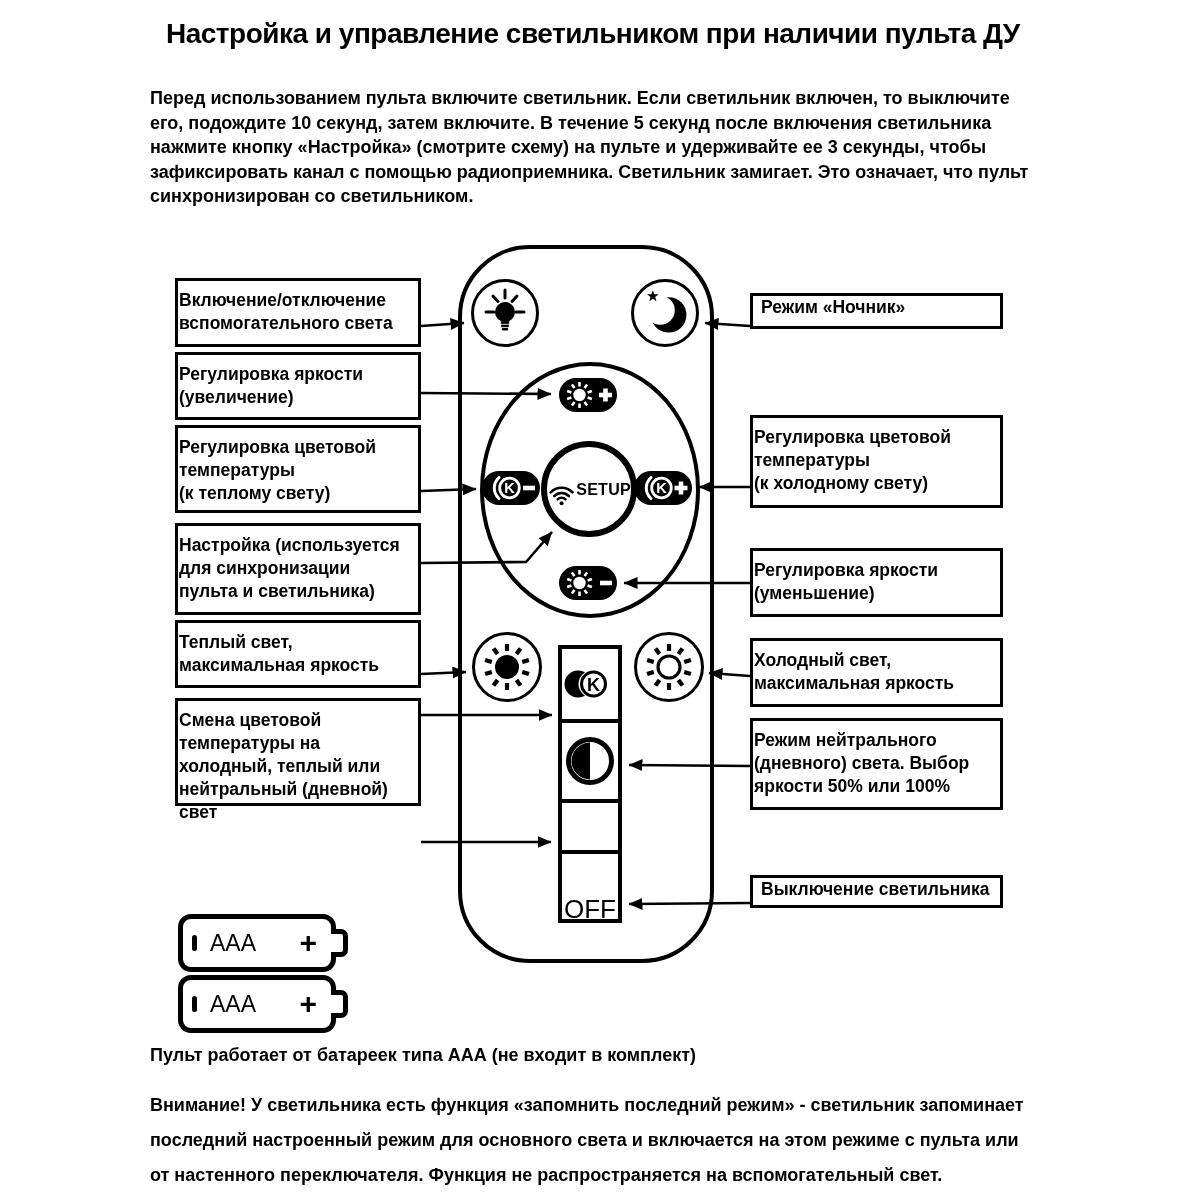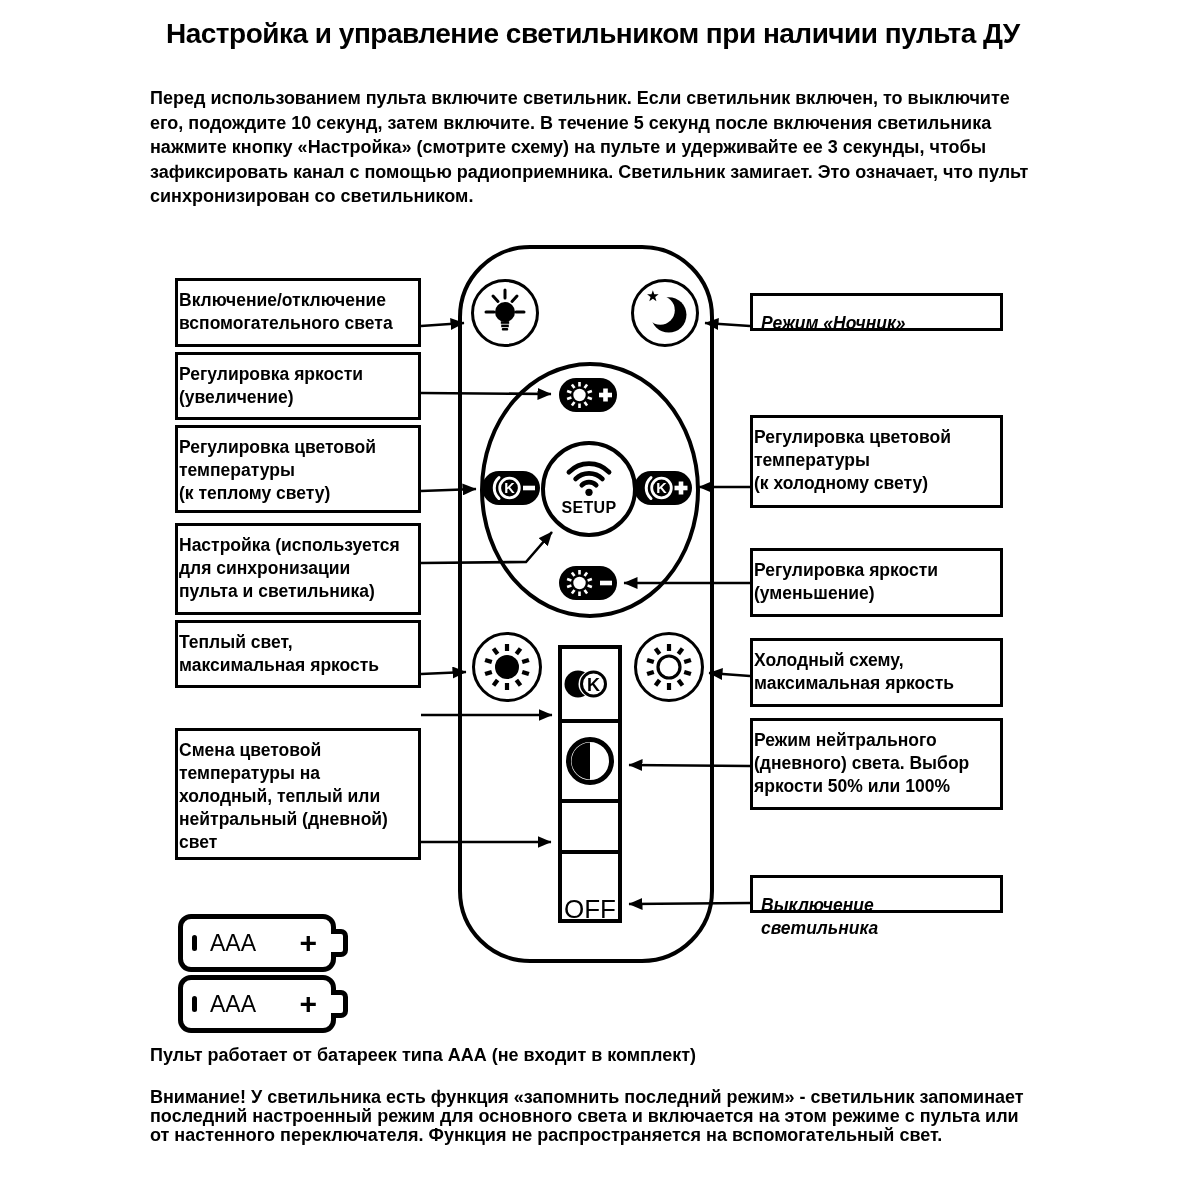--- a/index.html
+++ b/index.html
@@ -4,38 +4,38 @@
 <style>
   html,body{margin:0;padding:0;background:#fff;}
   .page{position:relative;width:1200px;height:1200px;background:#fff;overflow:hidden;
         font-family:"Liberation Sans",sans-serif;color:#000;}
   .title{position:absolute;left:166px;top:18px;width:900px;margin:0;
          font-size:28px;font-weight:bold;letter-spacing:-0.5px;}
   .para{position:absolute;left:150px;margin:0;width:886px;
         font-size:18px;font-weight:bold;line-height:24.5px;}
   .intro{top:86px;}
   .bat-note{top:1043px;}
-  .warning{top:1088px;line-height:19px;}
+  .warning{top:1088px;line-height:35px;}
   .callout{position:absolute;border:3px solid #000;background:#fff;box-sizing:border-box;
            font-size:17.5px;font-weight:bold;line-height:23px;padding:8px 1px;
            white-space:pre-line;}
-  .callout.one{padding:16px 8px;font-style:italic;}
+  .callout.one{padding:0 8px;}
   .left-co{left:175px;width:246px;}
   .right-co{left:750px;width:253px;}
   
   .remote-body{position:absolute;left:458px;top:245px;width:256px;height:718px;
                border:4px solid #000;border-radius:72px;box-sizing:border-box;background:#fff;}
   .circle-btn{position:absolute;border:3px solid #000;border-radius:50%;background:#fff;
               box-sizing:border-box;display:flex;align-items:center;justify-content:center;}
   .big-ellipse{position:absolute;left:480px;top:362px;width:220px;height:256px;
                border:4px solid #000;border-radius:50%;box-sizing:border-box;background:#fff;}
   .pill{position:absolute;width:58px;height:34px;}
   .setup-circle{position:absolute;left:541px;top:441px;width:96px;height:96px;
-                border:4px solid #000000;border-radius:50%;background:#fff;box-sizing:border-box;
-                display:flex;flex-direction:column;align-items:center;}
+                border:6px solid #000000;border-radius:50%;background:#fff;box-sizing:border-box;
+                display:flex;flex-direction:row;align-items:center;}
   .setup-label{font-size:16px;font-weight:bold;letter-spacing:0.3px;margin-top:1px;}
   .col-btn{position:absolute;left:558px;width:64px;border:4px solid #000;background:#fff;
            box-sizing:border-box;display:flex;align-items:center;justify-content:center;}
   .onoff{font-size:26px;font-weight:normal;margin-top:46px;}
   
   .battery{position:absolute;left:178px;width:148px;height:48px;border:5px solid #000;
            border-radius:13px;background:#fff;display:flex;align-items:center;}
   .bat-minus{width:5px;height:16px;background:#000;border-radius:2.5px;margin-left:9px;flex:0 0 auto;}
   .bat-type{font-size:23px;font-weight:normal;margin-left:13px;}
   .bat-plus{margin-left:auto;margin-right:14px;font-size:30px;font-weight:bold;}
@@ -56,33 +56,33 @@
   <div class="callout left-co" style="top:352px;height:68px">Регулировка яркости
 (увеличение)</div>
   <div class="callout left-co" style="top:425px;height:88px">Регулировка цветовой
 температуры
 (к теплому свету)</div>
   <div class="callout left-co" style="top:523px;height:92px">Настройка (используется
 для синхронизации
 пульта и светильника)</div>
   <div class="callout left-co" style="top:620px;height:68px">Теплый свет,
 максимальная яркость</div>
-  <div class="callout left-co" style="top:728px;height:132px">Смена цветовой
+  <div class="callout left-co" style="top:698px;height:108px">Смена цветовой
 температуры на
 холодный, теплый или
 нейтральный (дневной)
 свет</div>
 
   <div class="callout right-co one" style="top:293px;height:36px">Режим «Ночник»</div>
   <div class="callout right-co" style="top:415px;height:93px">Регулировка цветовой
 температуры
 (к холодному свету)</div>
   <div class="callout right-co" style="top:548px;height:69px">Регулировка яркости
 (уменьшение)</div>
-  <div class="callout right-co" style="top:638px;height:69px">Холодный схему,
+  <div class="callout right-co" style="top:638px;height:69px">Холодный свет,
 максимальная яркость</div>
   <div class="callout right-co" style="top:718px;height:92px">Режим нейтрального
 (дневного) света. Выбор
 яркости 50% или 100%</div>
   <div class="callout right-co one" style="top:875px;height:33px">Выключение светильника</div>
 
   <div class="remote-body"></div>
 
   <div class="circle-btn" style="left:471px;top:279px;width:68px;height:68px">
     <svg width="48" height="52" viewBox="0 0 48 52">

